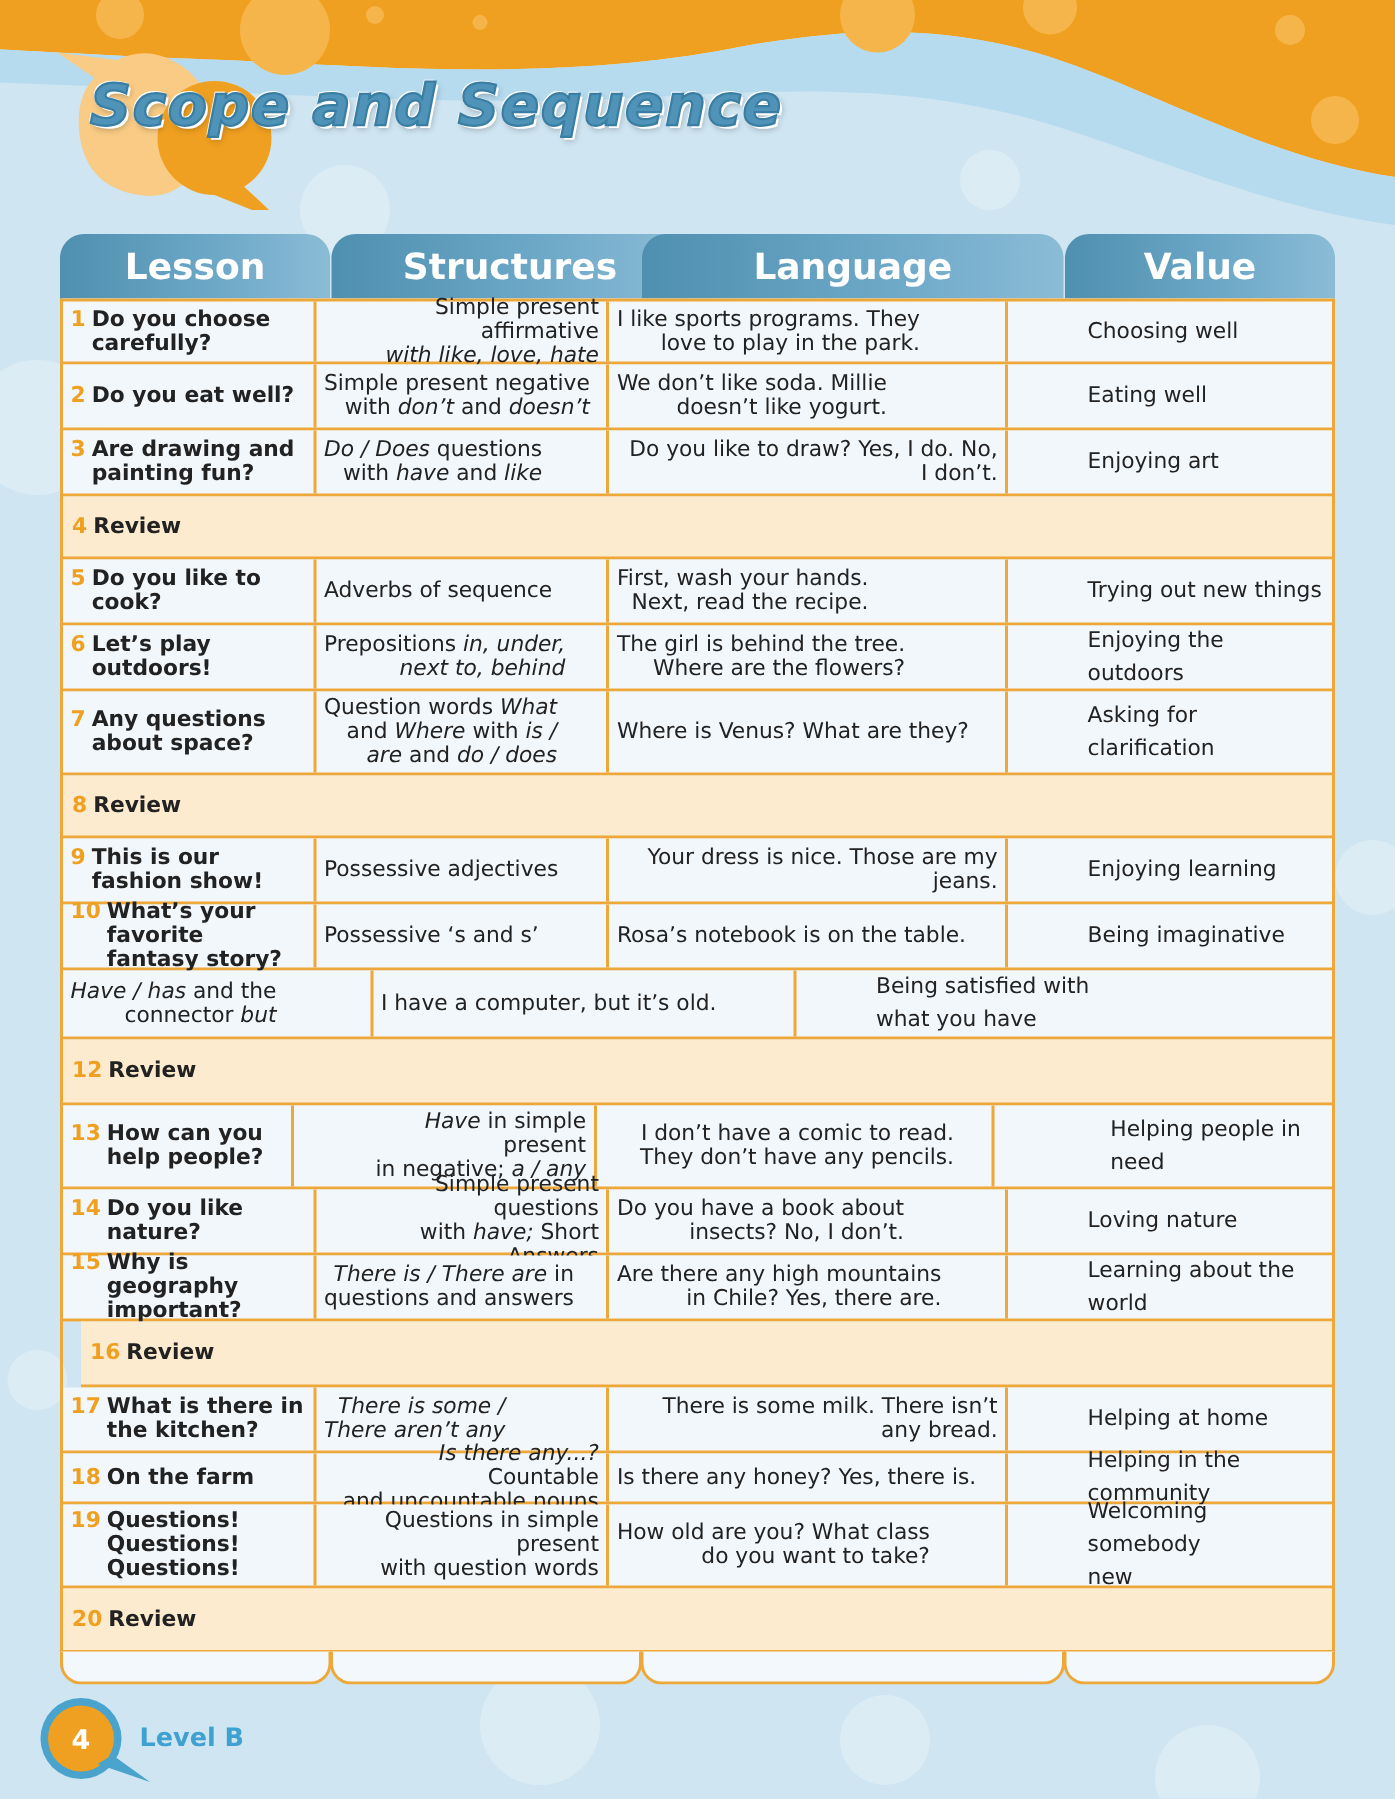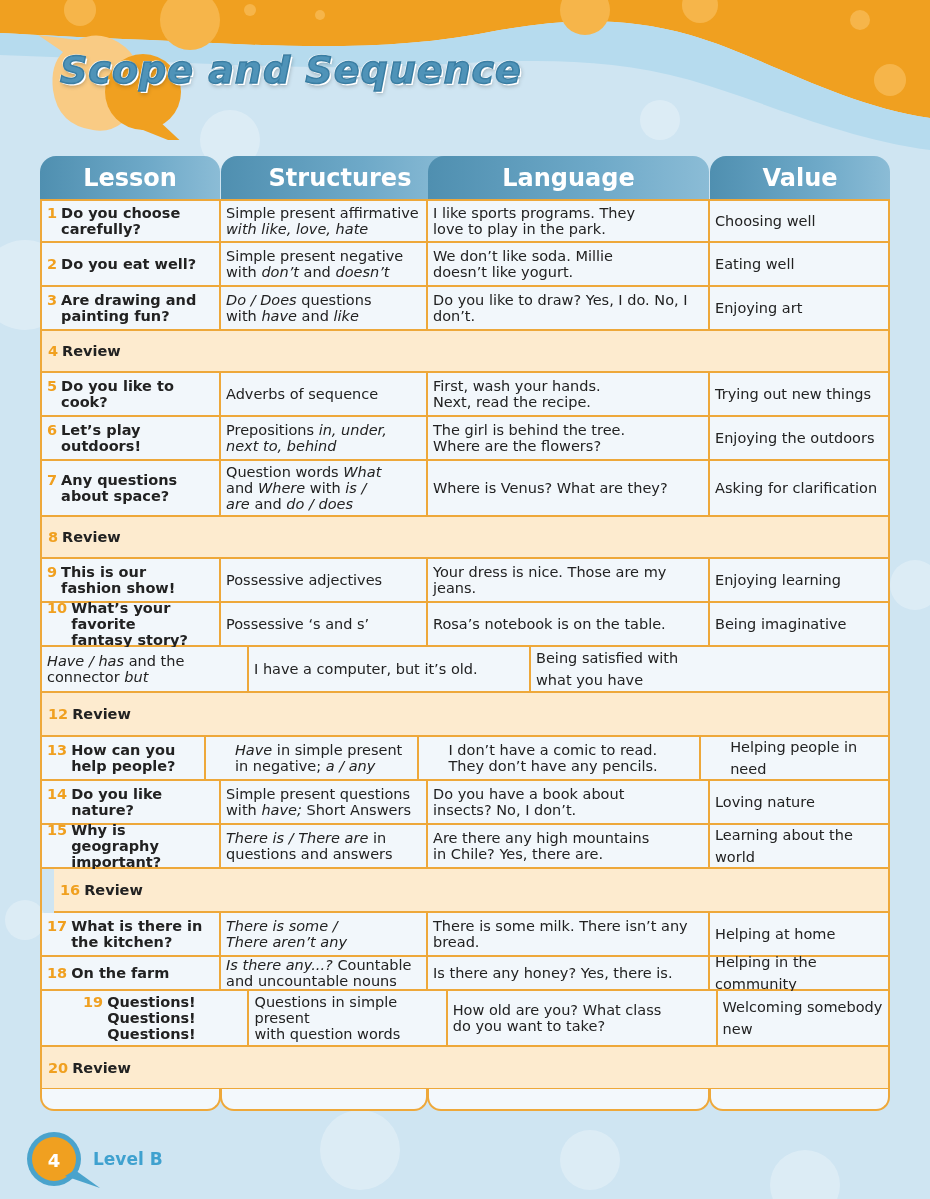--- a/index.html
+++ b/index.html
@@ -39,29 +39,29 @@
     position: relative; display: flex;
     border-bottom: 2.5px solid #eea83a;
     background: #f2f7fb;
   }
   .row.first { border-top: 2px solid #eea83a; }
   .cell {
     display: flex; align-items: center;
     padding: 0 5px; font-size: 14.5px; line-height: 16px; color: #222;
     border-right: 2px solid #eea83a;
   }
-  .cell:last-child { border-right: none; }
+  .cell:last-child { border-right: none; margin-left: 48px; }
   .c1 { width: 179px; }
   .c2 { width: 207px; }
   .c3 { width: 282px; }
   .c4 { width: 178px; }
   .lesson { font-weight: bold; font-size: 14.5px; display: flex; }
   .lesson .num { color: #f0a020; margin-right: 4px; font-weight: bold; }
   .lesson .ltxt { white-space: pre-line; }
-  .txt { white-space: pre-line; }
+  .txt { white-space: pre-line; text-align: right; }
   .val { white-space: pre-line; line-height: 22px; }
   i, .it { font-style: italic; }
 
   .review { background: #fdebcf; padding-left: 6px; align-items: center; display: flex; font-weight: bold; font-size: 14.5px; }
   .review .num { color: #f0a020; margin-right: 4px; }
 
   .tfoot { position: relative; height: 22px; }
   .tf {
     position: absolute; top: -1px; height: 22px;
     background: #f3f8fc;
@@ -284,21 +284,21 @@
         </div>
         <div class="cell c4">
           <span class="val">Being satisfied with
 what you have</span>
         </div>
       </div>
       <div class="row review" style="height: 44px;">
         <span class="num">12</span>
         <span>Review</span>
       </div>
-      <div class="row" style="height: 44px; gap: 24px;">
+      <div class="row" style="height: 56px; gap: 24px;">
         <div class="cell c1">
           <div class="lesson">
             <span class="num">13</span>
             <span class="ltxt">How can you
 help people?</span>
           </div>
         </div>
         <div class="cell c2">
           <span class="txt"><i>Have</i> in simple present<br>in negative; <i>a / any</i></span>
         </div>
@@ -381,21 +381,21 @@
           <span class="txt"><i>Is there any...?</i> Countable<br>and uncountable nouns</span>
         </div>
         <div class="cell c3">
           <span class="txt">Is there any honey? Yes, there is.</span>
         </div>
         <div class="cell c4">
           <span class="val">Helping in the
 community</span>
         </div>
       </div>
-      <div class="row" style="height: 56px; padding-left: 36px;">
+      <div class="row" style="height: 56px;">
         <div class="cell c1">
           <div class="lesson">
             <span class="num">19</span>
             <span class="ltxt">Questions!
 Questions!
 Questions!</span>
           </div>
         </div>
         <div class="cell c2">
           <span class="txt">Questions in simple present<br>with question words</span>

